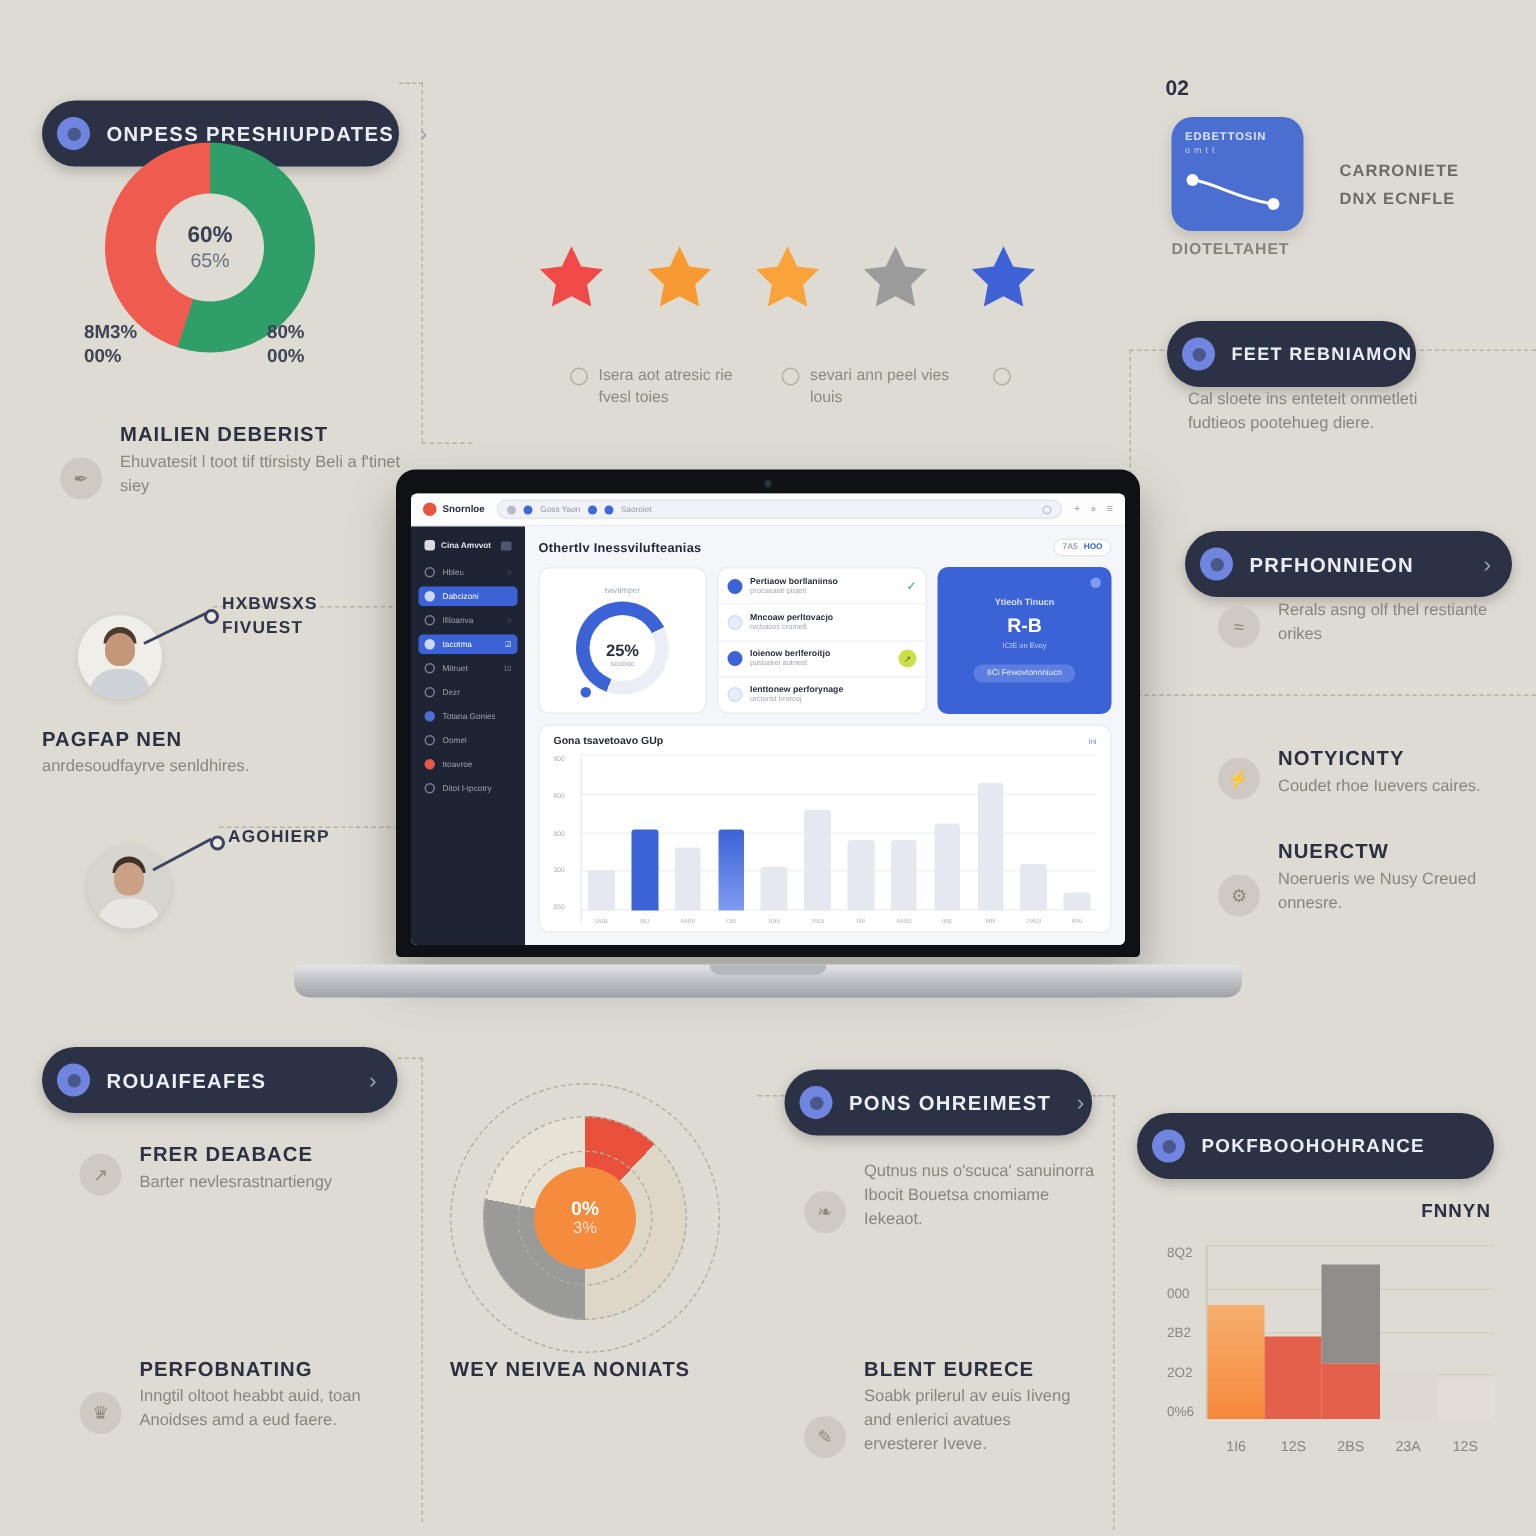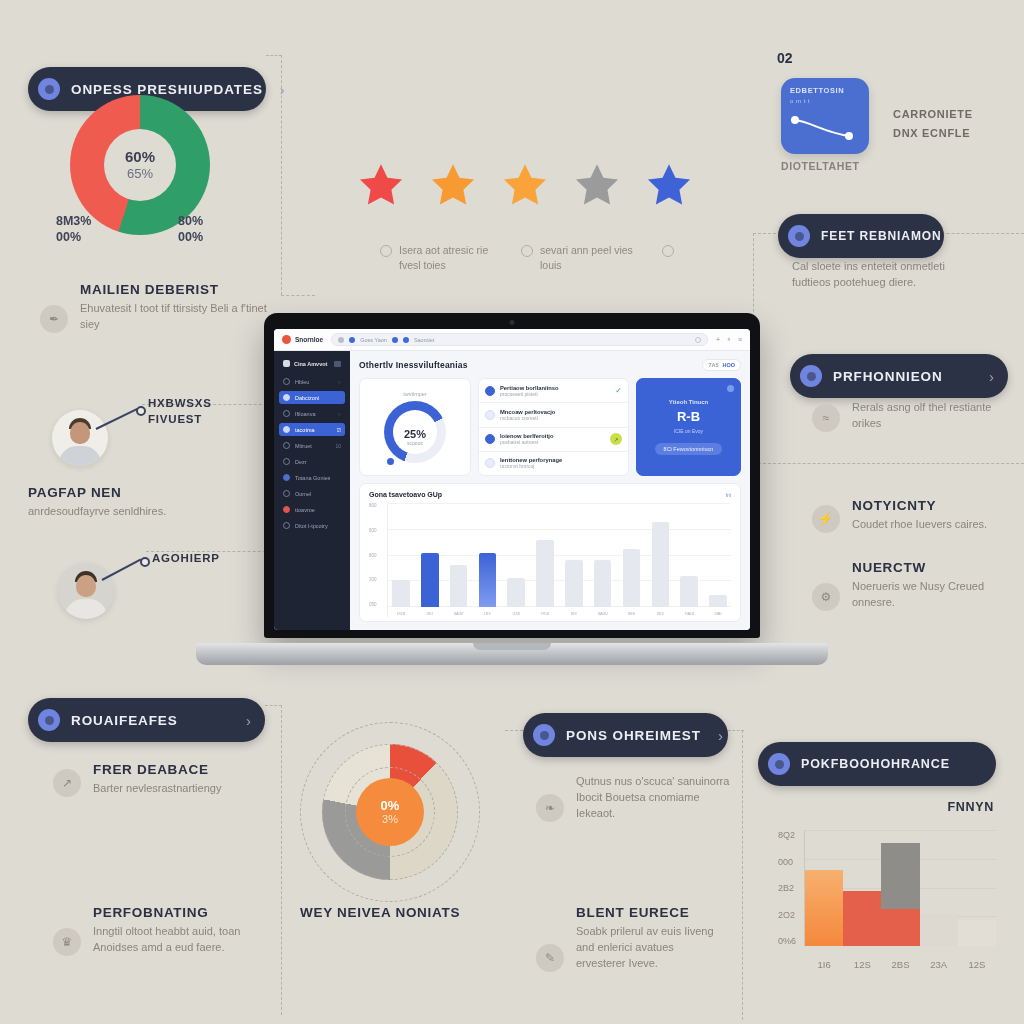--- a/index.html
+++ b/index.html
@@ -190,21 +190,21 @@
   .lrow { flex: 1; display: flex; align-items: center; gap: 5px; padding: 0 6px; border-bottom: 1px solid #f0f1f6; }
   .lrow:last-child { border-bottom: none; }
   .lrow .lic { width: 10px; height: 10px; border-radius: 50%; background: #e8edfb; border: 1px solid #d2dcf6; flex: 0 0 10px; }
   .lrow .lic.b { background: #3c63d6; border-color: #3c63d6; }
   .lrow .ltx { min-width: 0; flex: 1; }
   .lrow .ltx b { display: block; font-size: 5.8px; color: #2b3043; font-weight: 700; white-space: nowrap; overflow: hidden; }
   .lrow .ltx s { display: block; font-size: 5px; color: #a0a5b3; text-decoration: none; white-space: nowrap; overflow: hidden; }
   .lrow .chk { color: #3aa86a; font-size: 8px; margin-left: auto; }
   .lrow .bdg { margin-left: auto; width: 12px; height: 12px; border-radius: 50%; background: #c9e04a; display:flex; align-items:center; justify-content:center; font-size: 6px; color:#55621a; }
 
-  .card.promo { width: 105px; background: #3c63d6; border-color: #3c63d6; position: relative;
+  .card.promo { width: 116px; background: #3c63d6; border-color: #3c63d6; position: relative;
     display: flex; flex-direction: column; align-items: center; justify-content: center; gap: 4px; color: #fff; }
   .card.promo .pc { position: absolute; right: 6px; top: 6px; width: 7px; height: 7px; border-radius: 50%; background: #7e9bee; }
   .card.promo .pt { font-size: 6px; color: #d6e0fb; font-weight: 600; }
   .card.promo .pv { font-size: 13px; font-weight: 700; }
   .card.promo .ps { font-size: 5px; color: #c3d1f7; }
   .card.promo .pb { margin-top: 5px; background: #5b7ee0; border-radius: 8px; padding: 3px 9px; font-size: 5.5px; color: #eaf0ff; }
 
   
   .chartcard { flex: 1; background: #fff; border-radius: 7px; border: 1px solid #ebecf2; padding: 7px 9px 4px; display: flex; flex-direction: column; min-height: 0; }
   .chartcard .chd { display: flex; align-items: center; margin-bottom: 5px; }

